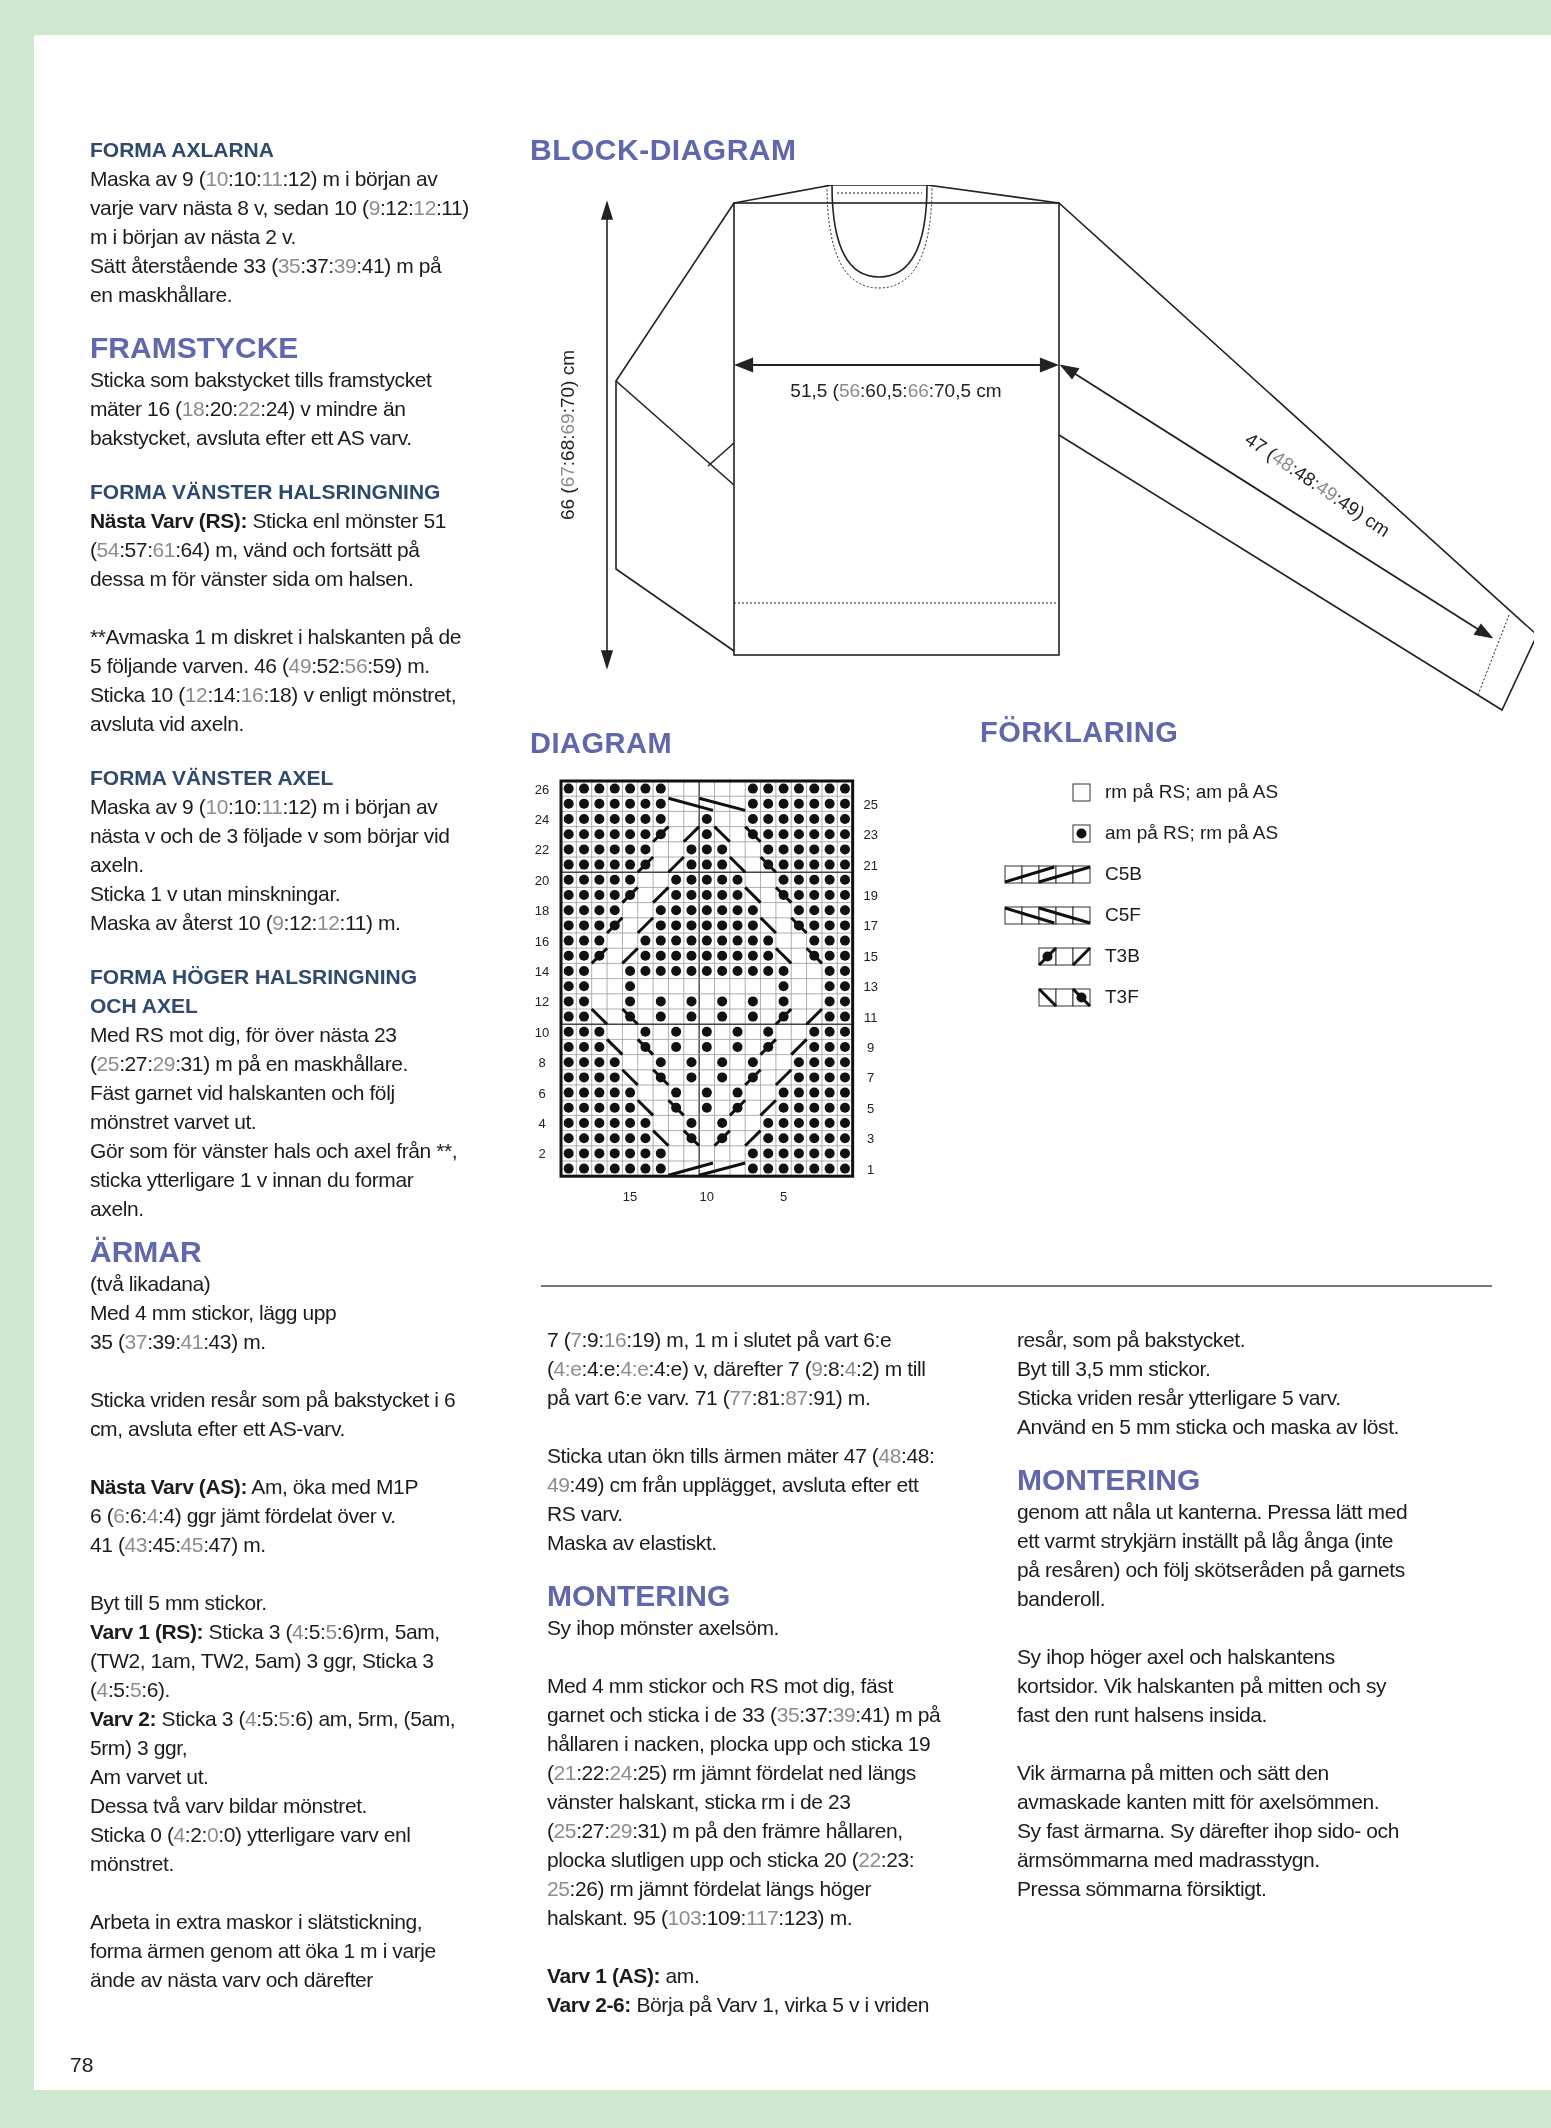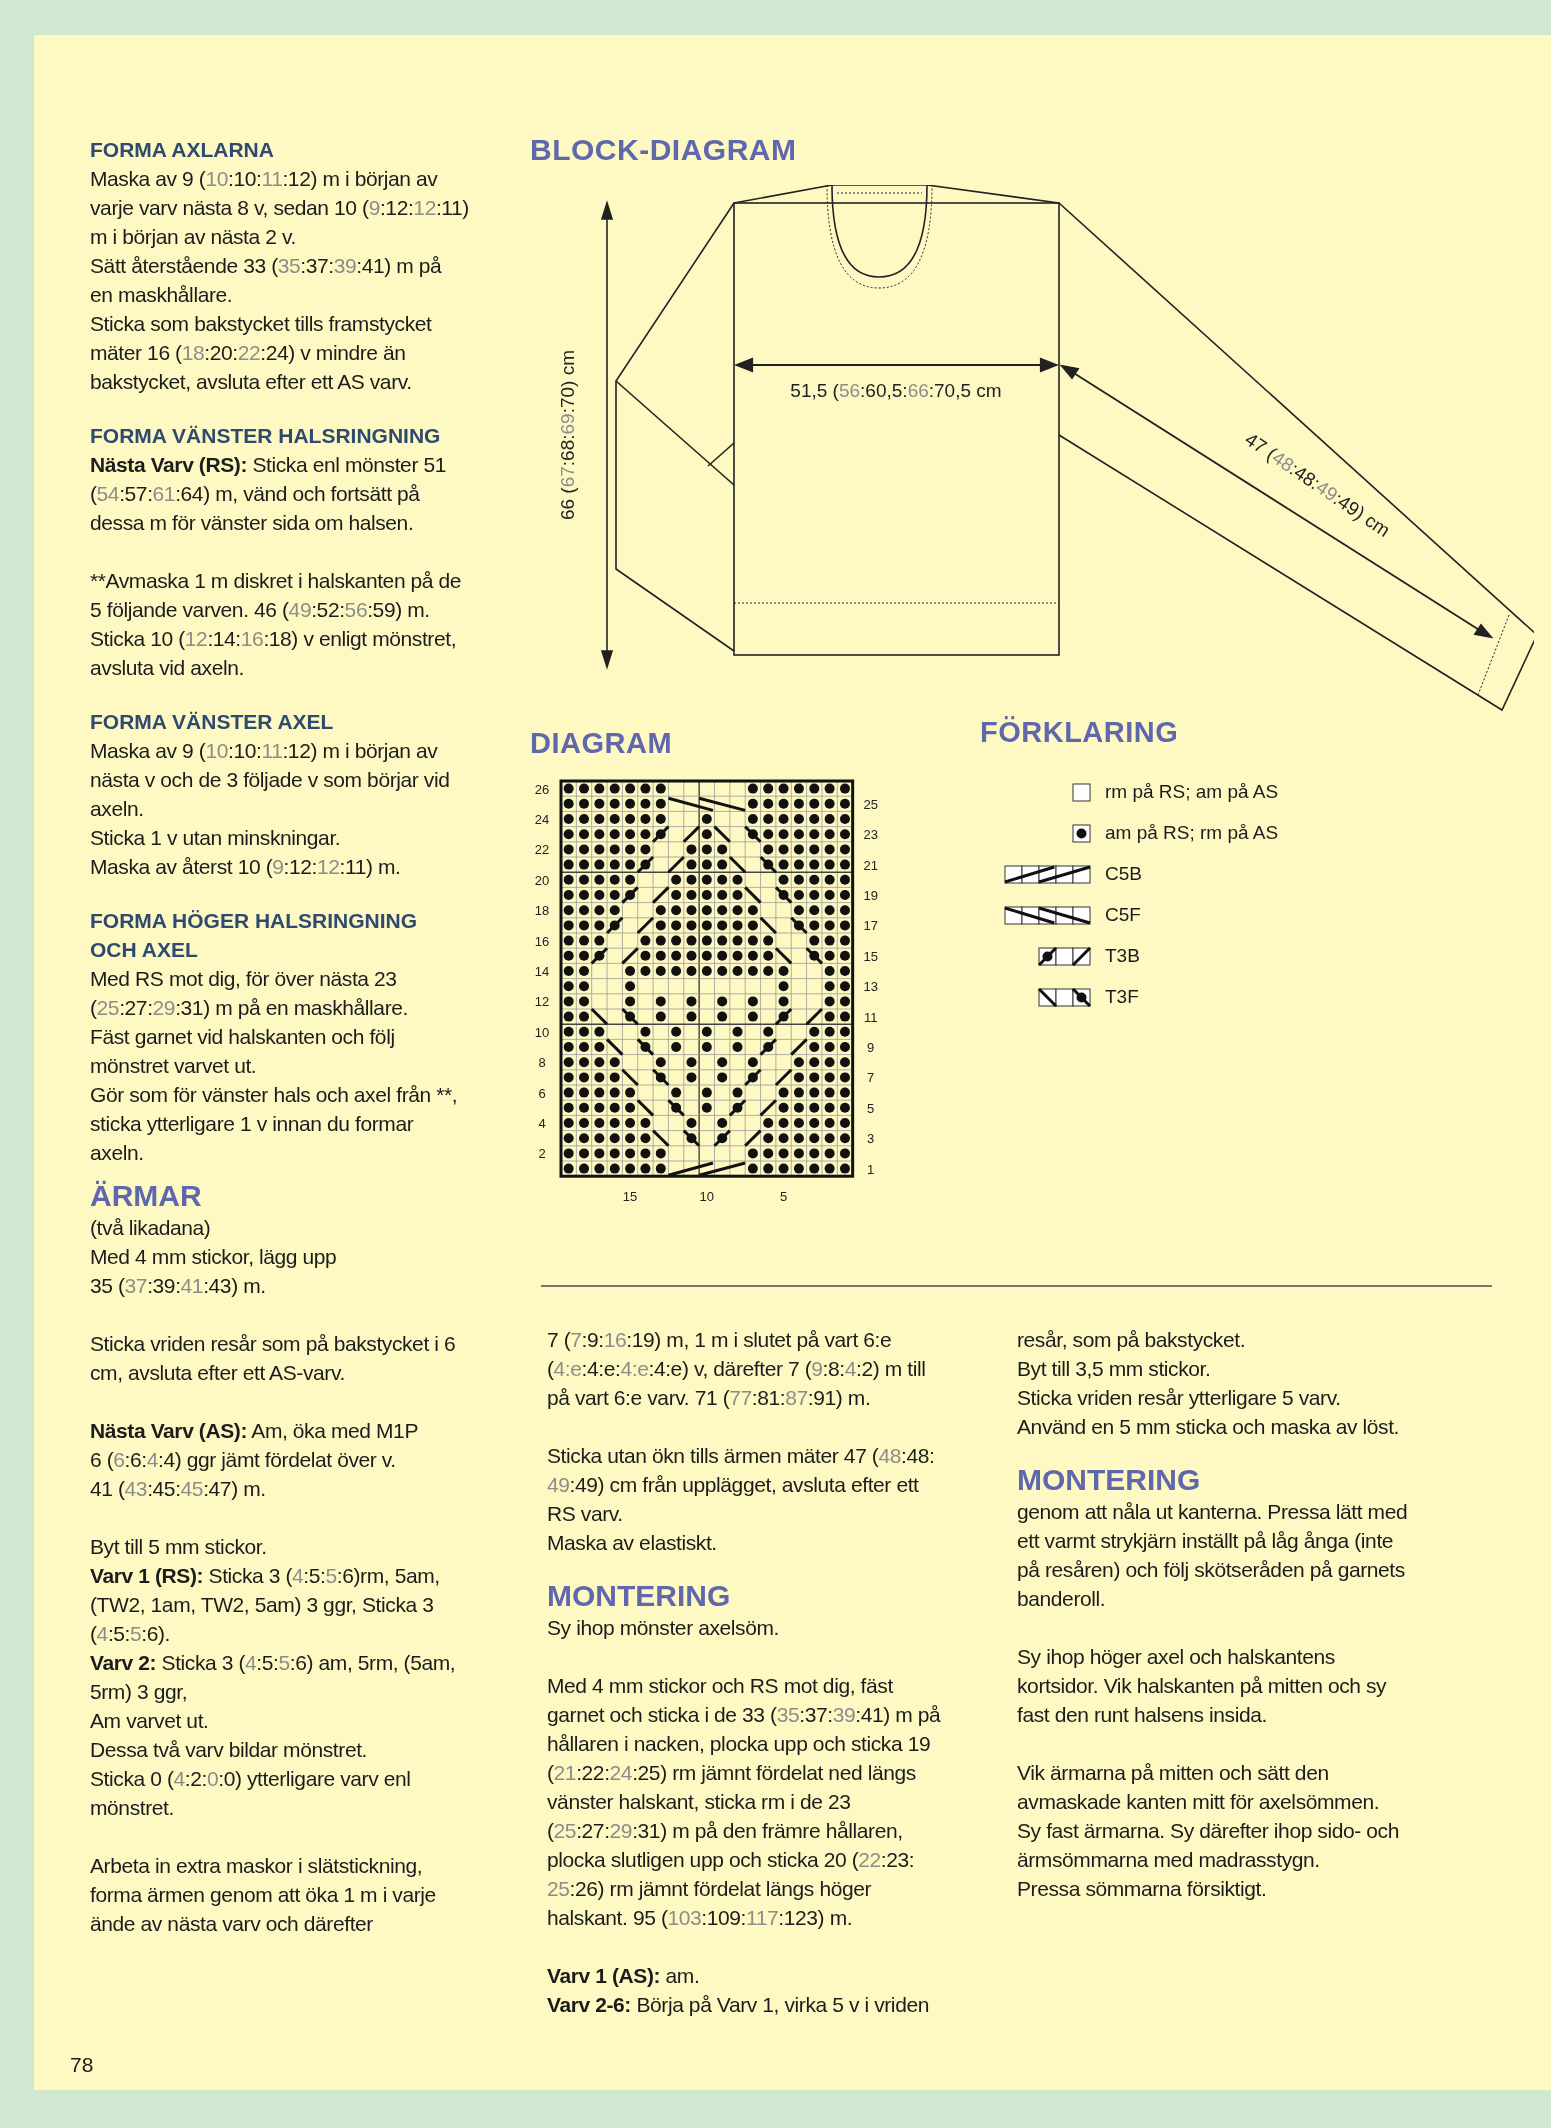--- a/index.html
+++ b/index.html
@@ -4,21 +4,21 @@
 <style>
   html, body { margin: 0; padding: 0; }
   body {
     width: 1551px; height: 2128px; position: relative; overflow: hidden;
     background: #cfe8cf;
     font-family: "Liberation Sans", sans-serif;
     color: #1c1c1c;
   }
   #page {
     position: absolute; left: 34px; top: 35px; width: 1517px; height: 2055px;
-    background: #fef9c3;
+    background: #ffffff;
   }
   .abs { position: absolute; }
   .col { position: absolute; font-size: 21px; line-height: 29px; letter-spacing: -0.4px; }
   .col p { margin: 0; }
   .col .gap { height: 29px; }
   .sub-h { color: #2f4a6f; font-weight: bold; font-size: 21px; line-height: 29px; letter-spacing: 0px; }
   .big-h { color: #5f68ad; font-weight: bold; font-size: 30px; line-height: 34px; letter-spacing: 0px; margin-top: 2px; }
   .b { font-weight: bold; }
   .g { color: #8c8c8c; }
   .sec-h { position: absolute; color: #5f68ad; font-weight: bold; font-size: 30px; letter-spacing: 0.5px; }
@@ -36,20 +36,21 @@
   <div class="col" style="left:56px; top:100px; width:440px;">
     <div class="sub-h">FORMA AXLARNA</div>
     <div>
         <p><span>Maska av 9 (</span><span class="g">10</span><span>:10:</span><span class="g">11</span><span>:12) m i början av</span></p>
         <p><span>varje varv nästa 8 v, sedan 10 (</span><span class="g">9</span><span>:12:</span><span class="g">12</span><span>:11)</span></p>
         <p><span>m i början av nästa 2 v.</span></p>
         <p><span>Sätt återstående 33 (</span><span class="g">35</span><span>:37:</span><span class="g">39</span><span>:41) m på</span></p>
         <p><span>en maskhållare.</span></p>
       </div>
 
+    <div class="big-h" style="margin-top:22px">FRAMSTYCKE</div>
     <div>
         <p><span>Sticka som bakstycket tills framstycket</span></p>
         <p><span>mäter 16 (</span><span class="g">18</span><span>:20:</span><span class="g">22</span><span>:24) v mindre än</span></p>
         <p><span>bakstycket, avsluta efter ett AS varv.</span></p>
       </div>
 
     <div class="sub-h" style="margin-top:25px">FORMA VÄNSTER HALSRINGNING</div>
     <div>
         <p><span class="b">Nästa Varv (RS):</span><span> Sticka enl mönster 51</span></p>
         <p><span>(</span><span class="g">54</span><span>:57:</span><span class="g">61</span><span>:64) m, vänd och fortsätt på</span></p>

